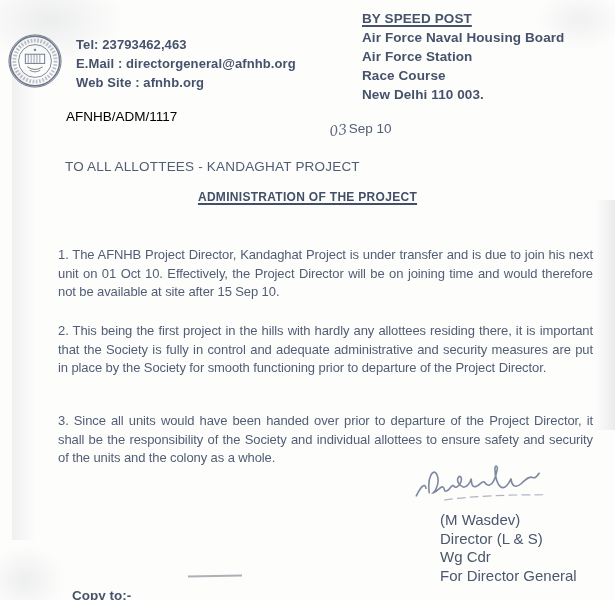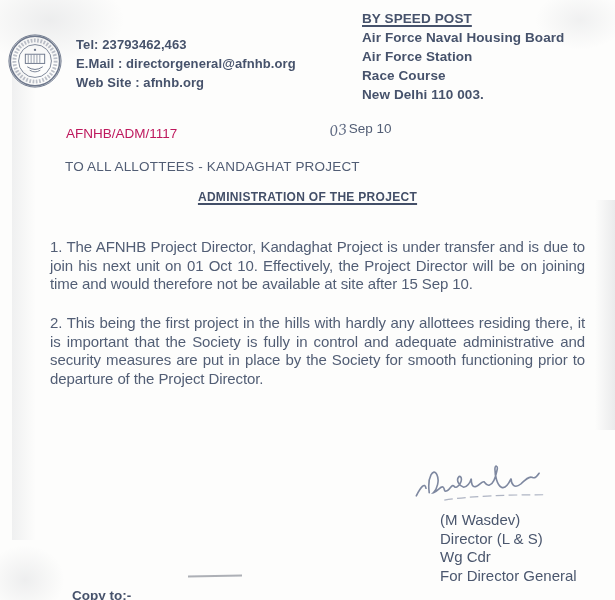--- a/index.html
+++ b/index.html
@@ -25,35 +25,35 @@
 
   
   .seal{position:absolute;left:6px;top:32px;width:58px;height:58px;}
   .contact{position:absolute;left:68px;top:35px;font-size:13px;font-weight:700;
     line-height:19px;color:#46526b;letter-spacing:.1px;margin-left:8px;}
   .addr{position:absolute;left:356px;top:9px;font-size:13.5px;font-weight:700;
     line-height:19px;color:#46526b;letter-spacing:.1px;margin-left:6px;}
   .speed{text-decoration:underline;text-underline-offset:2px;text-decoration-thickness:1.5px;}
 
   
-  .ref{position:absolute;left:66px;top:126px;font-size:13.5px;color:#be185d;}
+  .ref{position:absolute;left:66px;top:109px;font-size:13.5px;color:#000000;}
   .dateline{position:absolute;left:329px;top:120px;font-size:13.5px;color:#515d74;}
   .hand-day{display:inline-block;font-family:"DejaVu Serif",serif;font-style:italic;
     font-size:14px;color:#606b83;transform:rotate(-9deg) translateY(2px);margin-right:2px;}
 
   .to-line{position:absolute;left:65px;top:159px;font-size:13.5px;color:#515d74;letter-spacing:.2px;}
 
   .subject{position:absolute;left:0;top:190px;width:615px;text-align:center;
     font-size:12px;font-weight:700;color:#434f68;}
   .subject span{text-decoration:underline;text-underline-offset:2px;
     text-decoration-thickness:1.5px;letter-spacing:.3px;}
 
   
-  .para{position:absolute;left:42px;width:535px;margin:8px;
-    font-size:15px;line-height:18.6px;text-align:justify;
+  .para{position:absolute;left:42px;width:535px;margin:16px;
+    font-size:13px;line-height:18.6px;text-align:justify;
     letter-spacing:-.1px;color:#525e75;}
   #para-1{top:230px;}
   #para-2{top:306px;}
   #para-3{top:396px;}
 
   
   .sig-script{position:absolute;left:412px;top:459px;width:140px;height:50px;}
   .sig-block{position:absolute;left:440px;top:511px;font-size:15px;
     line-height:18.6px;color:#4b576e;}
   .copy-to{position:absolute;left:72px;top:588px;font-size:13.5px;font-weight:700;color:#46526b;}
@@ -104,20 +104,21 @@
   </div>
 
   <div class="to-line">TO ALL ALLOTTEES -  KANDAGHAT PROJECT</div>
 
   <div class="subject">
     <span>ADMINISTRATION OF THE PROJECT</span>
   </div>
 
   <p class="para" id="para-1">1.  The AFNHB Project Director, Kandaghat Project is under transfer and is due to join his next unit on 01 Oct 10.  Effectively, the Project Director will be on joining time and would therefore not be available at site after 15 Sep 10.</p>
   <p class="para" id="para-2">2.  This being the first project in the hills with hardly any allottees residing there, it is important that the Society is fully in control and adequate administrative and security measures are put in place by the Society for smooth functioning prior to departure of the Project Director.</p>
+  <p class="para" id="para-3">3.  Since all units would have been handed over prior to departure of the Project Director, it shall be the responsibility of the Society and individual allottees to ensure safety and security of the units and the colony as a whole.</p>
 
   <div class="sig-script">
     <svg width="140" height="50" viewBox="0 0 130 46">
       <path d="M4 34 C8 26 12 21 13 27
                M16 31 C14 16 20 8 23 14 C26 20 23 28 20 31
                C24 30 27 24 29 26 C31 28 29 31 33 29
                C36 27 37 23 39 25 C40 27 43 26 45 22
                C47 18 45 14 43 17 C41 20 44 25 48 26
                C51 26 54 22 55 18 C55 23 56 27 60 25
                C63 24 65 20 67 21 C68 22 69 25 72 24

